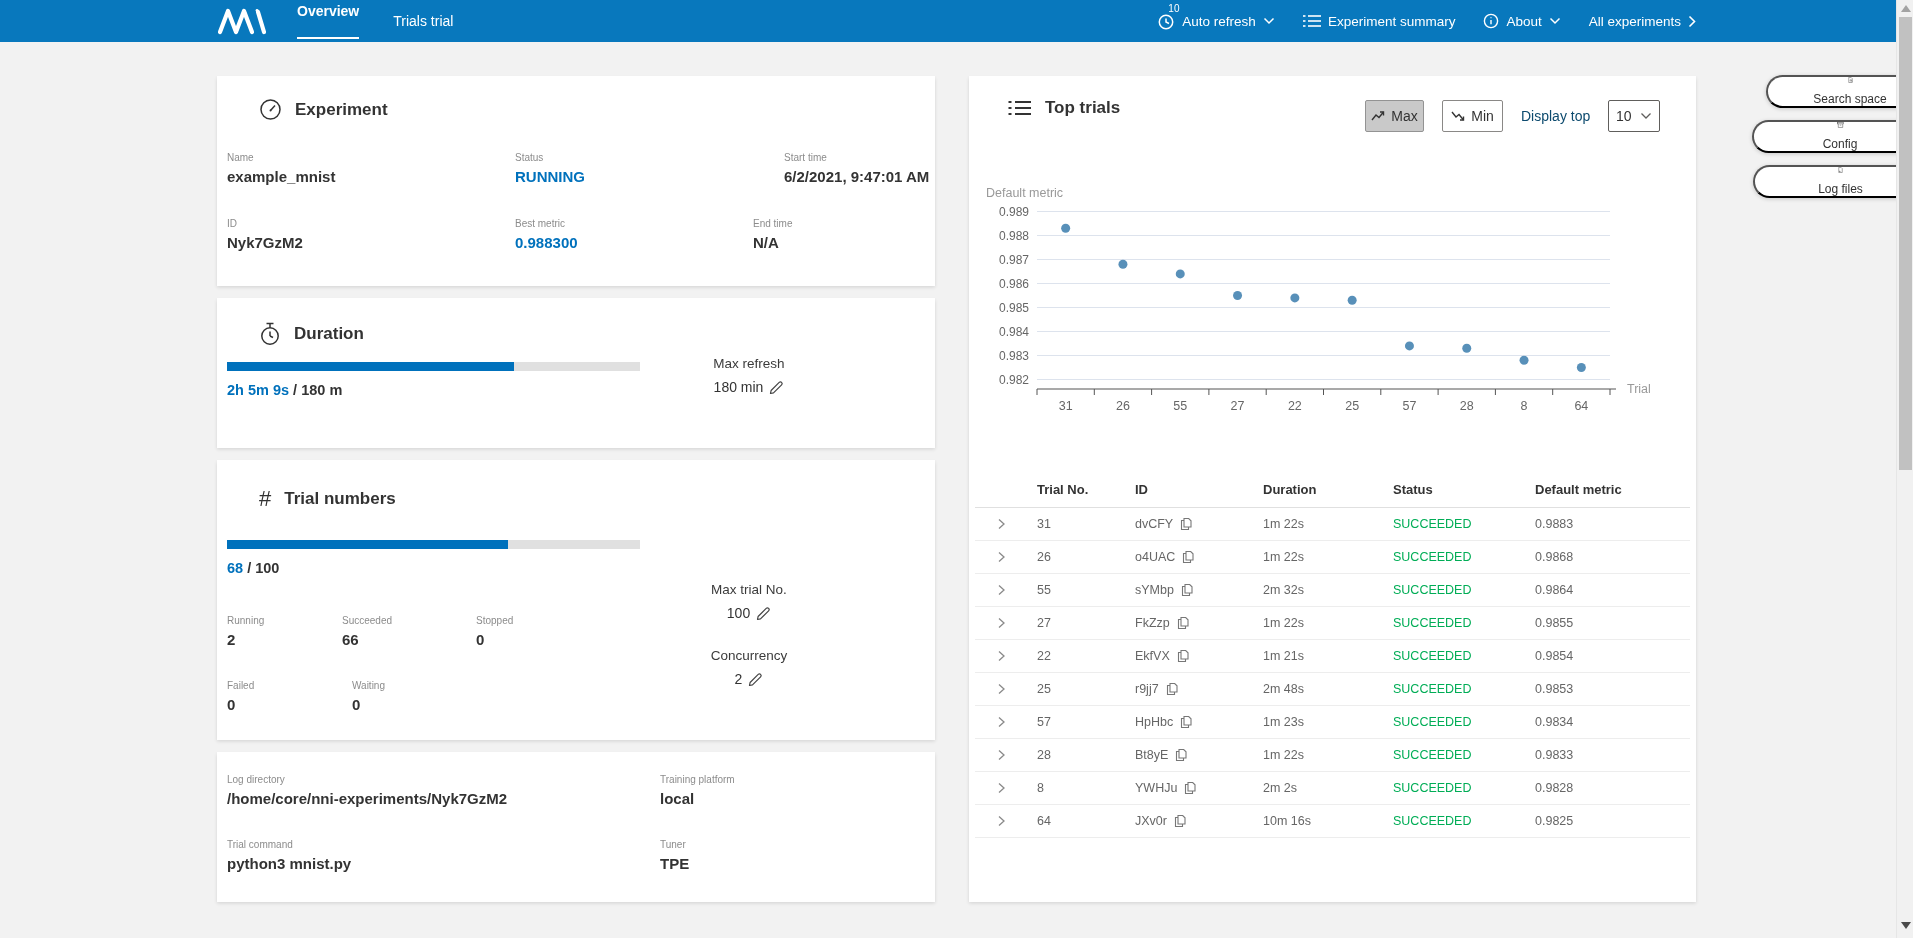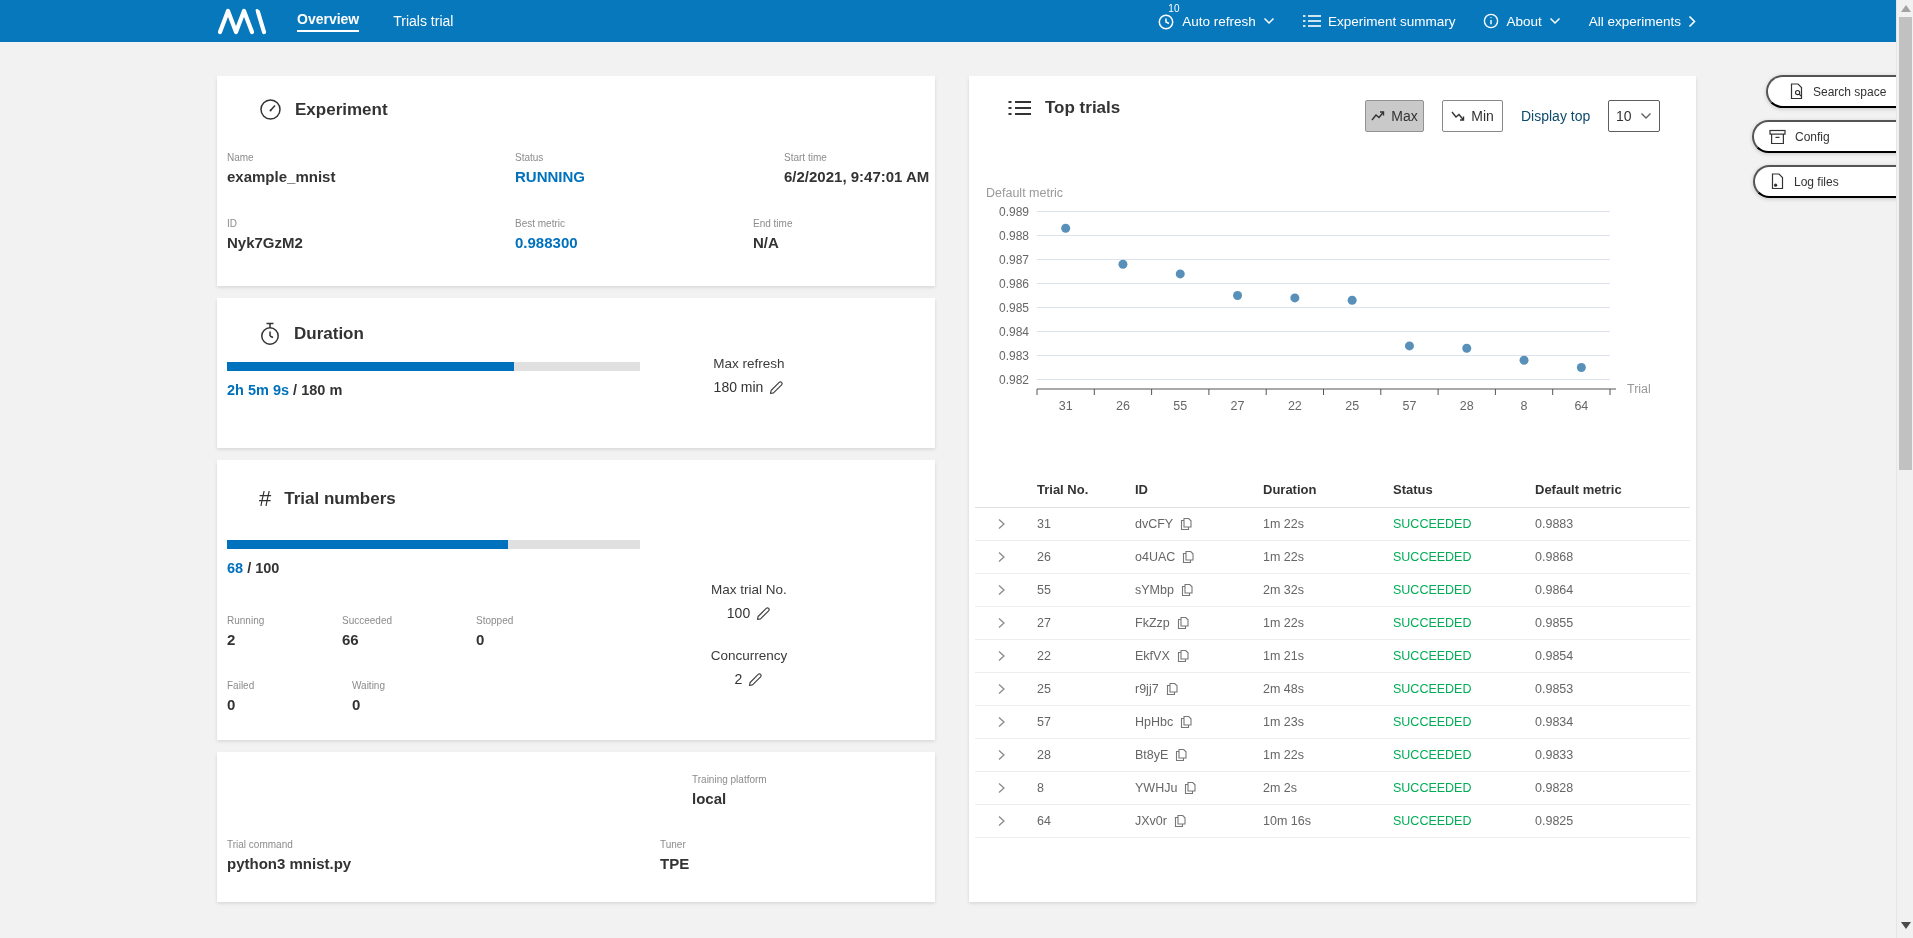--- a/index.html
+++ b/index.html
@@ -13,21 +13,21 @@
   }
   
   .topbar {
     position:absolute; left:0; top:0; width:1913px; height:42px;
     background:#0878bd; color:#fff;
     display:flex; align-items:center;
   }
   .logo { position:absolute; left:217px; top:7px; }
   .nav { position:absolute; left:297px; top:0; height:42px; display:flex; align-items:center; gap:34px; }
   .nav-item { font-size:14px; color:#fff; cursor:pointer; }
-  .nav-item.active { font-weight:700; border-bottom:2px solid #fff; padding-bottom:3px; }
+  .nav-item.active { font-weight:700; border-bottom:2px solid #fff; padding-bottom:18px; }
   .hdr-right {
     position:absolute; right:217px; top:0; height:42px;
     display:flex; align-items:center; gap:28px; font-size:13.5px;
   }
   .hdr-item { display:flex; align-items:center; gap:7px; cursor:pointer; white-space:nowrap; }
   .clock-wrap { position:relative; display:inline-block; width:18px; height:18px; }
   .refresh-badge { position:absolute; top:-9px; left:11px; font-size:10px; color:#fff; }
   
   .panel { position:absolute; background:#fff; box-shadow:0 1.6px 3.6px rgba(0,0,0,.12), 0 .3px .9px rgba(0,0,0,.08); }
   #panel-experiment { left:217px; top:76px;  width:718px; height:210px; }
@@ -74,20 +74,21 @@
   .t-row { height:33px; font-size:12.5px; color:#666; border-bottom:1px solid #ededed; margin:0 6px; cursor:pointer; }
   .t-row .status { color:#00ad56; }
   .id-cell { display:flex; align-items:center; gap:7px; }
   .chev-cell svg { display:block; }
   
   .side-btn {
     position:absolute; height:33px; background:#fff; border-radius:17px;
     display:flex; align-items:center; gap:9px; padding-left:15px;
     font-size:12px; color:#333; cursor:pointer;
     box-shadow:0 1px 4px rgba(0,0,0,.18);
+    flex-direction:column;
   }
   #sb-search { left:1766px; top:75px;  width:147px; padding-left:21px; }
   #sb-config { left:1752px; top:120px; width:161px; }
   #sb-logs   { left:1753px; top:165px; width:160px; }
   
   .scrollbar {
     position:absolute; right:0; top:0; width:17px; height:938px;
     background:#f1f1f1; border-left:1px solid #e6e6e6; z-index:50;
   }
   .sb-thumb { position:absolute; left:2px; top:17px; width:13px; height:453px; background:#c1c1c1; }
@@ -263,21 +264,25 @@
     <div class="eval">
       <span>2</span>
       <svg width="15" height="15" viewBox="0 0 15 15" fill="none" stroke="#444" stroke-width="1.2" stroke-linejoin="round">
         <path d="M1.5,13.5 l3,-0.6 8.1,-8.1 a1.6,1.6 0 0 0 -2.4,-2.4 l-8.1,8.1 z"></path>
       </svg>
     </div>
   </div>
 </section>
 
 <section class="panel" id="panel-info">
-  <div class="field" style="left:443px;top:22px;margin-left:32px;">
+  <div class="field" style="left:10px;top:22px;">
+    <div class="lbl">Log directory</div>
+    <div class="val">/home/core/nni-experiments/Nyk7GzM2</div>
+  </div>
+  <div class="field" style="left:443px;top:22px;">
     <div class="lbl">Training platform</div>
     <div class="val">local</div>
   </div>
   <div class="field" style="left:10px;top:87px;">
     <div class="lbl">Trial command</div>
     <div class="val">python3 mnist.py</div>
   </div>
   <div class="field" style="left:443px;top:87px;">
     <div class="lbl">Tuner</div>
     <div class="val">TPE</div>

